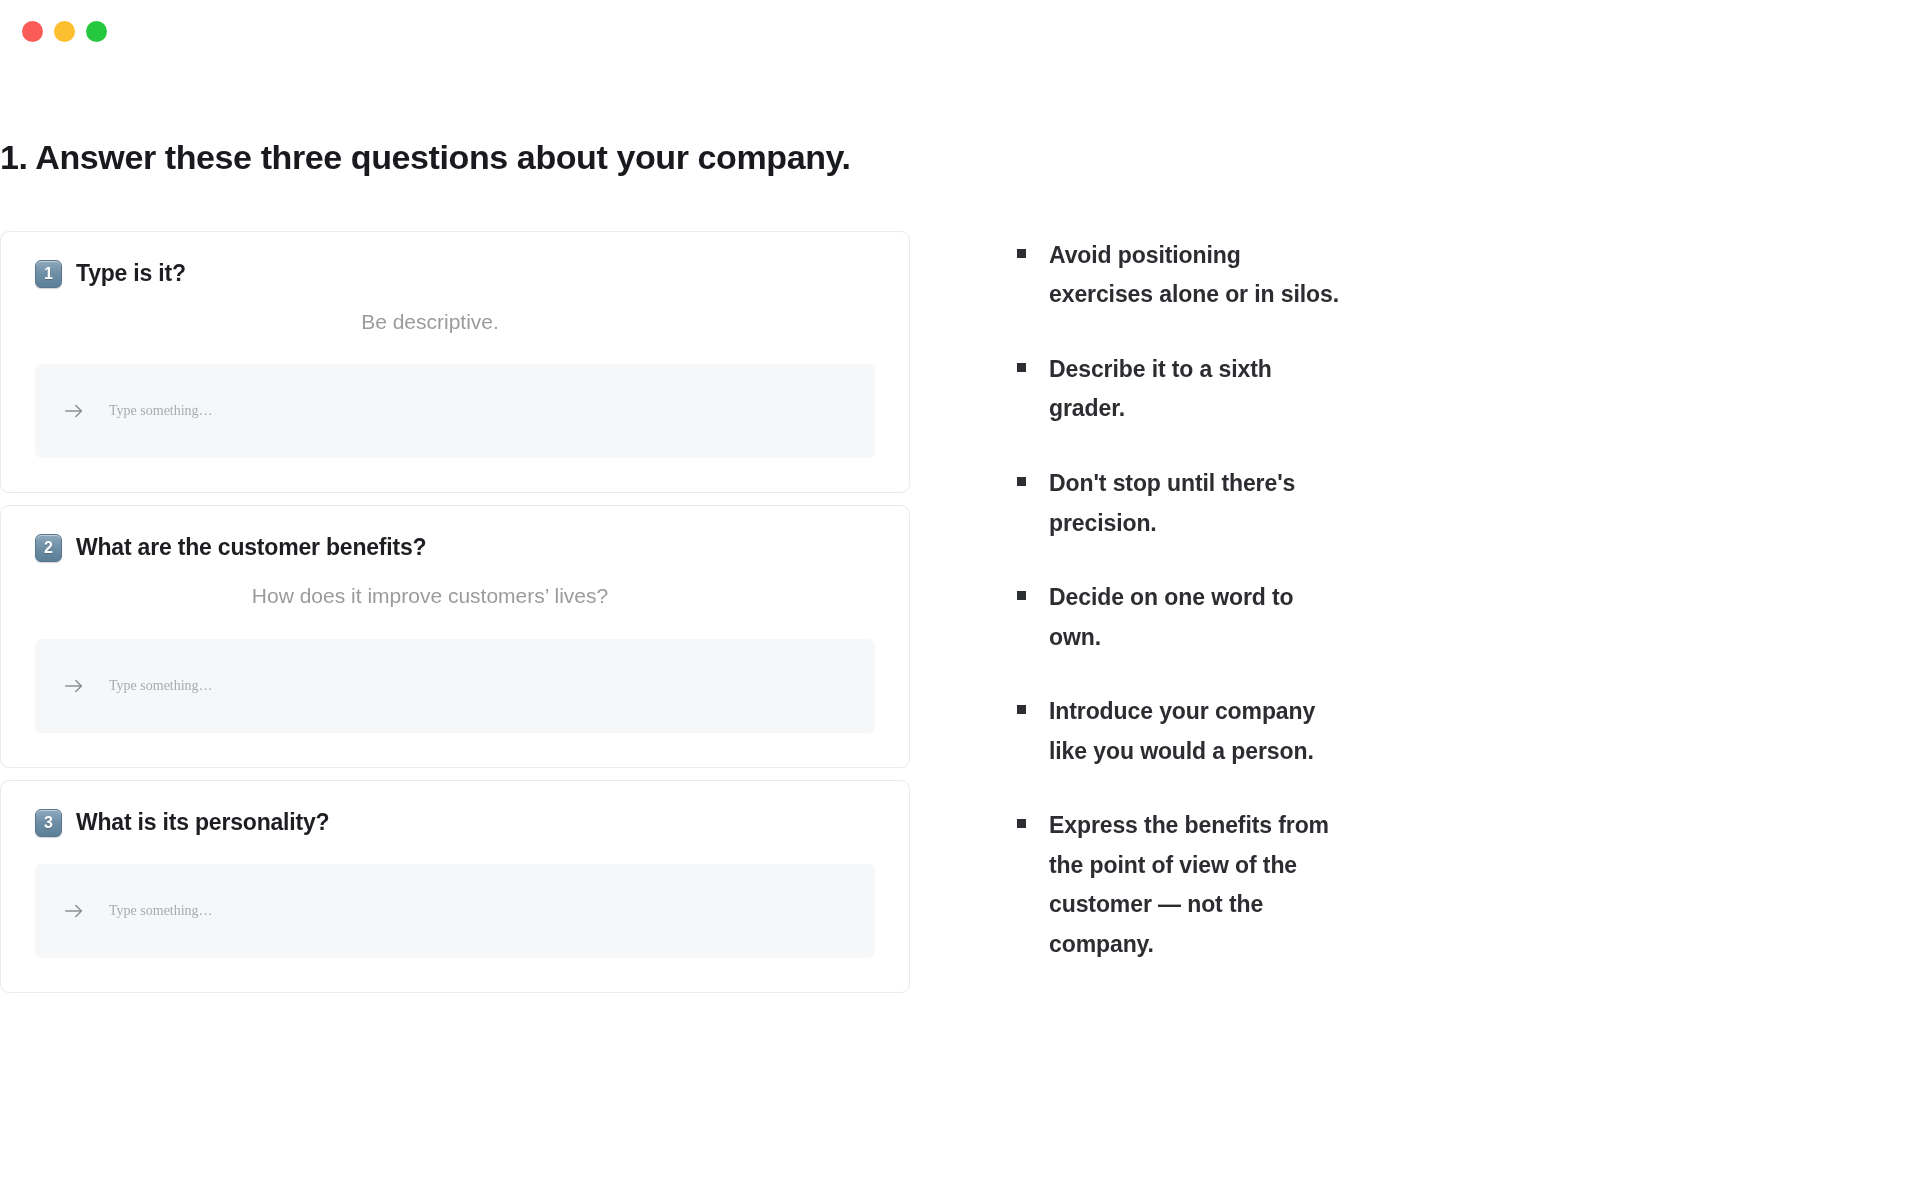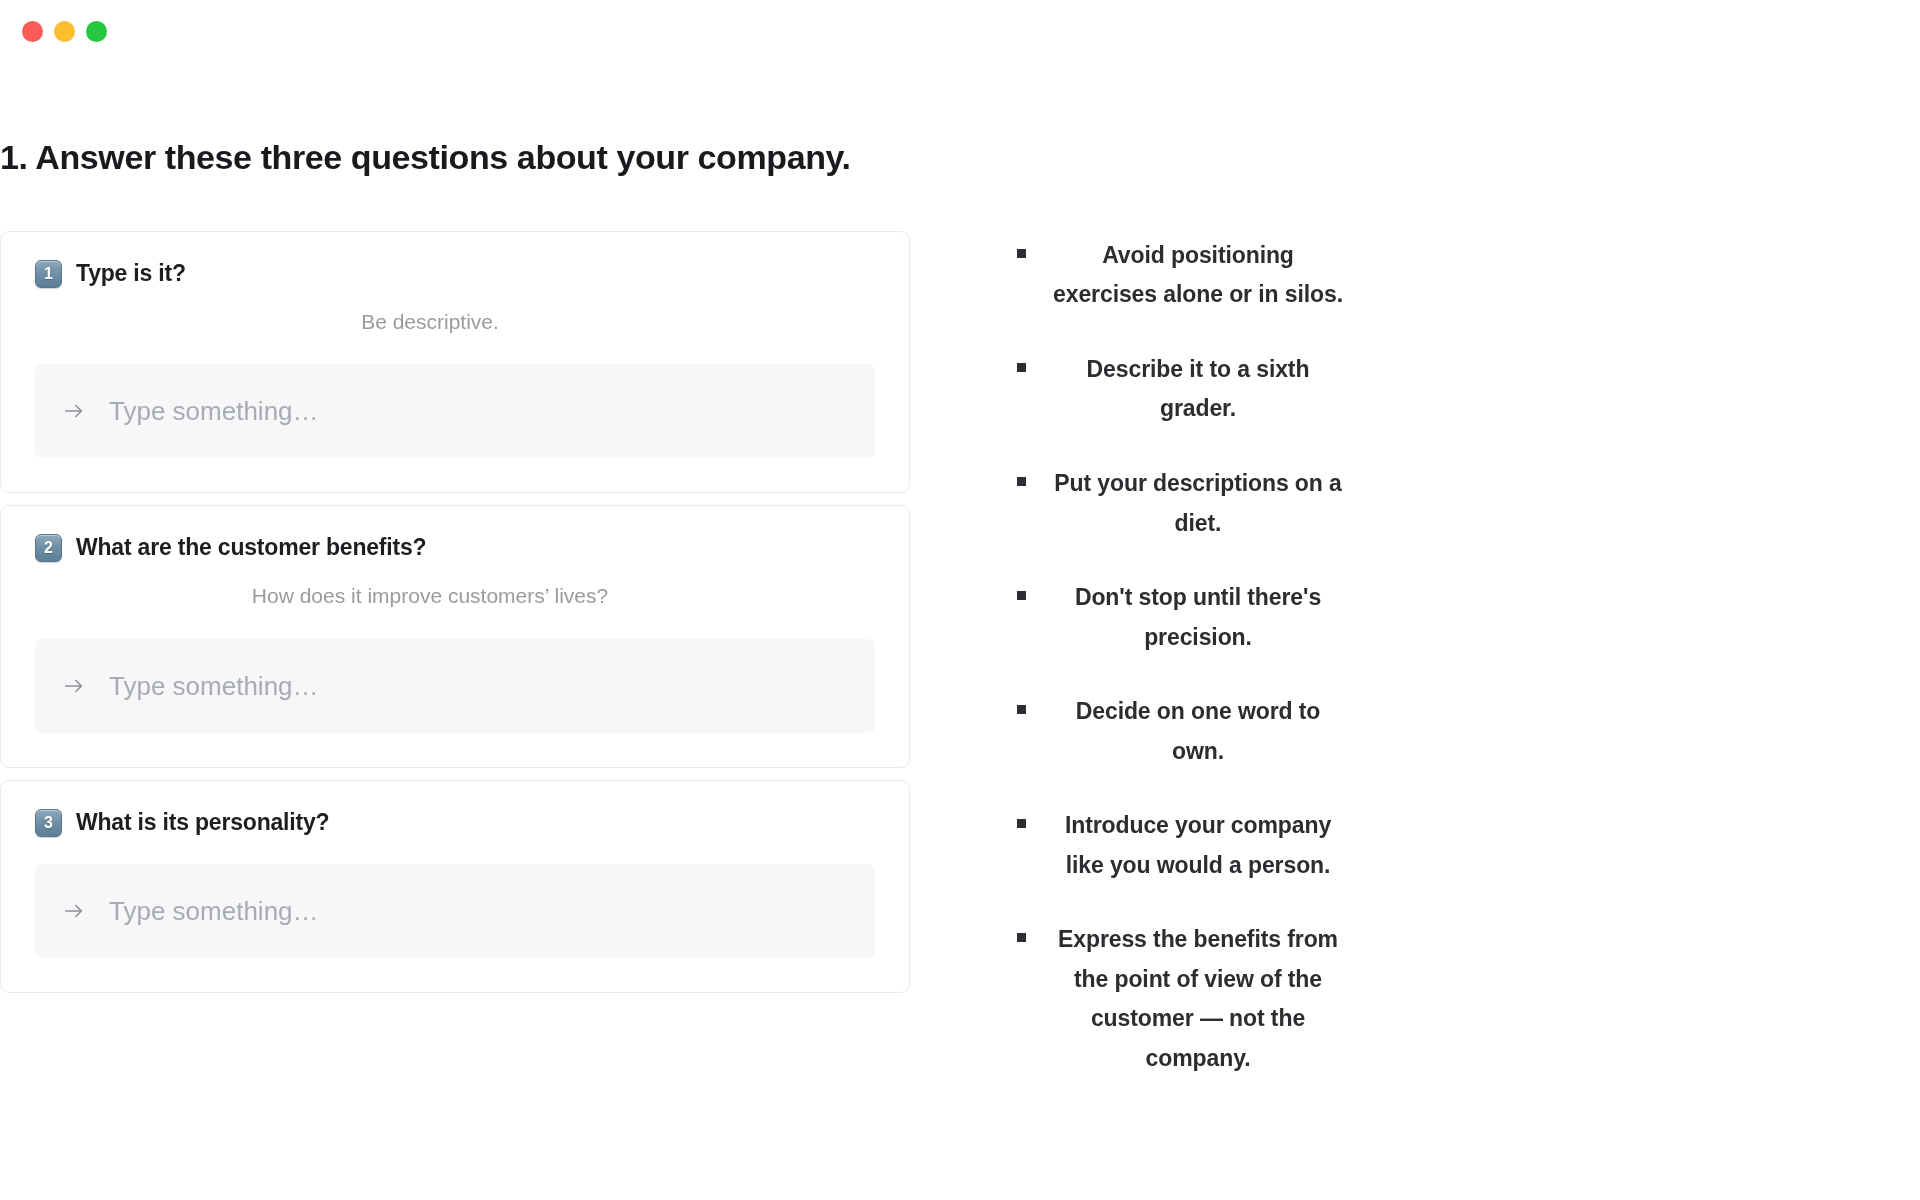--- a/index.html
+++ b/index.html
@@ -129,37 +129,37 @@
   .arrow-icon {
     width: 22px;
     height: 22px;
     flex: 0 0 22px;
     color: #8d9096;
     display: block;
   }
   .arrow-icon svg { display: block; width: 22px; height: 22px; }
 
   .answer-placeholder {
-    font-size: 26px;
+    font-size: 14px;
     color: #a8abb0;
     font-weight: 400;
     line-height: 1;
+    font-family: Liberation Serif, serif;
   }
 
   
   .tips-column {
     flex: 1 1 auto;
     padding-left: 107px;
     padding-top: 5px;
   }
 
   .tips-list {
     list-style: none;
     width: 330px;
-    text-align: center;
   }
 
   .tip-item {
     display: flex;
     align-items: flex-start;
     margin-bottom: 35px;
   }
   .tip-item:last-child { margin-bottom: 0; }
 
   .tip-bullet {
@@ -254,24 +254,20 @@
         <li class="tip-item">
           <span class="tip-bullet"></span>
           <span class="tip-text">Avoid positioning exercises alone or in silos.</span>
         </li>
         <li class="tip-item">
           <span class="tip-bullet"></span>
           <span class="tip-text">Describe it to a sixth grader.</span>
         </li>
         <li class="tip-item">
           <span class="tip-bullet"></span>
-          <span class="tip-text">Put your descriptions on a diet.</span>
-        </li>
-        <li class="tip-item">
-          <span class="tip-bullet"></span>
           <span class="tip-text">Don't stop until there's precision.</span>
         </li>
         <li class="tip-item">
           <span class="tip-bullet"></span>
           <span class="tip-text">Decide on one word to own.</span>
         </li>
         <li class="tip-item">
           <span class="tip-bullet"></span>
           <span class="tip-text">Introduce your company like you would a person.</span>
         </li>

